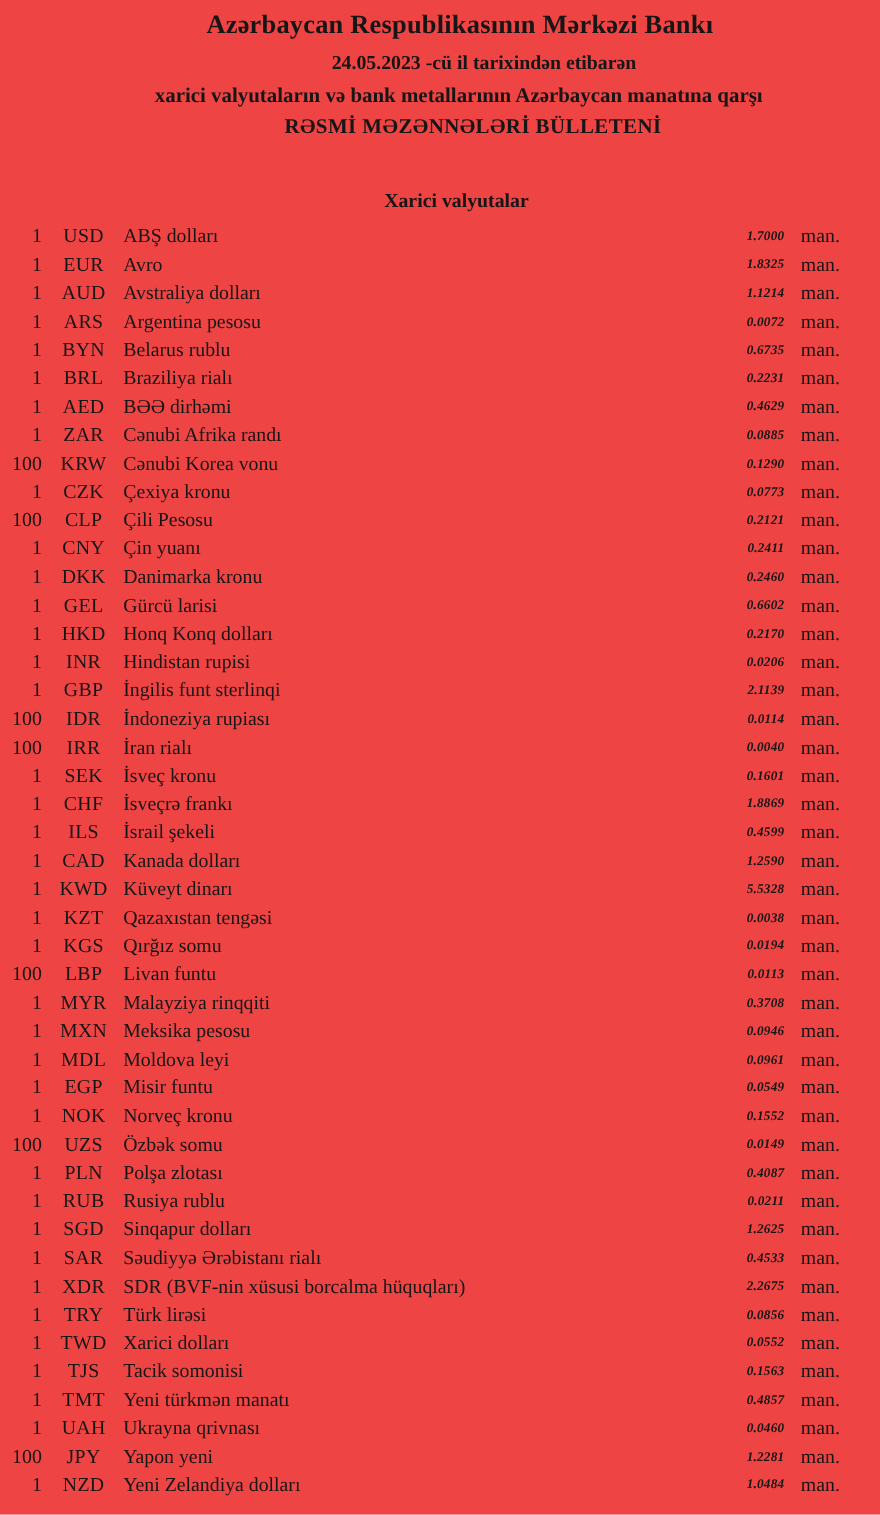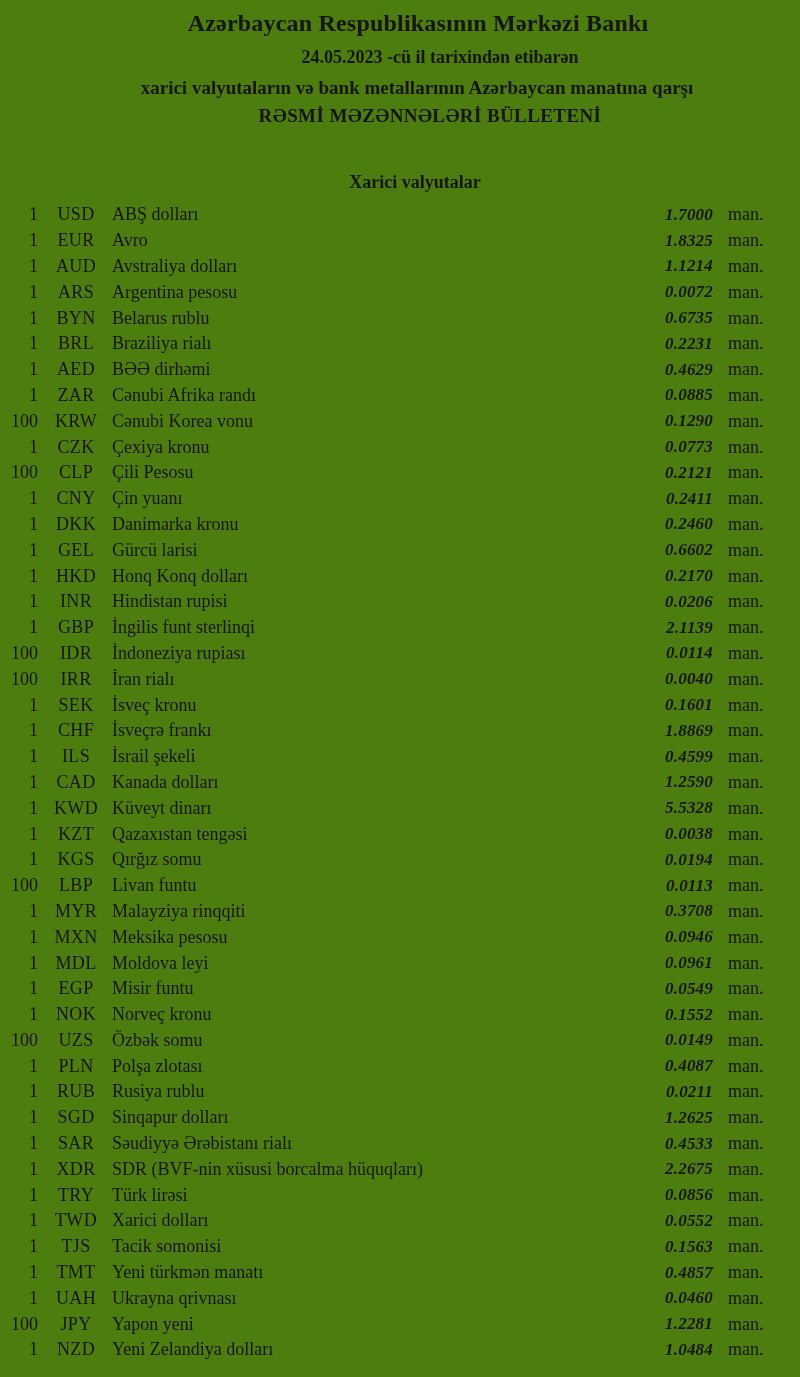--- a/index.html
+++ b/index.html
@@ -4,21 +4,21 @@
 <style>
   html, body {
     margin: 0;
     padding: 0;
     background: #ffffff;
   }
   .page {
     position: relative;
     width: 800px;
     height: 1377px;
-    background: #4d7c0f;
+    background: #ef4444;
     color: #161616;
     font-family: "Liberation Serif", "DejaVu Serif", serif;
     overflow: hidden;
   }
   header { display: block; }
   .bank-title {
     margin: 0;
     padding-top: 9px;
     padding-left: 36px;
     font-size: 24px;
@@ -85,21 +85,21 @@
     margin-left: 6px;
     flex: 1 1 auto;
     overflow: hidden;
   }
   .row .rate {
     width: 90px;
     text-align: right;
     flex: 0 0 auto;
     font-weight: bold;
     font-style: italic;
-    font-size: 17px;
+    font-size: 12px;
     letter-spacing: 0.2px;
   }
   .row .unit {
     width: 42px;
     margin-left: 15px;
     flex: 0 0 auto;
     text-align: left;
   }
 </style>
 </head>

